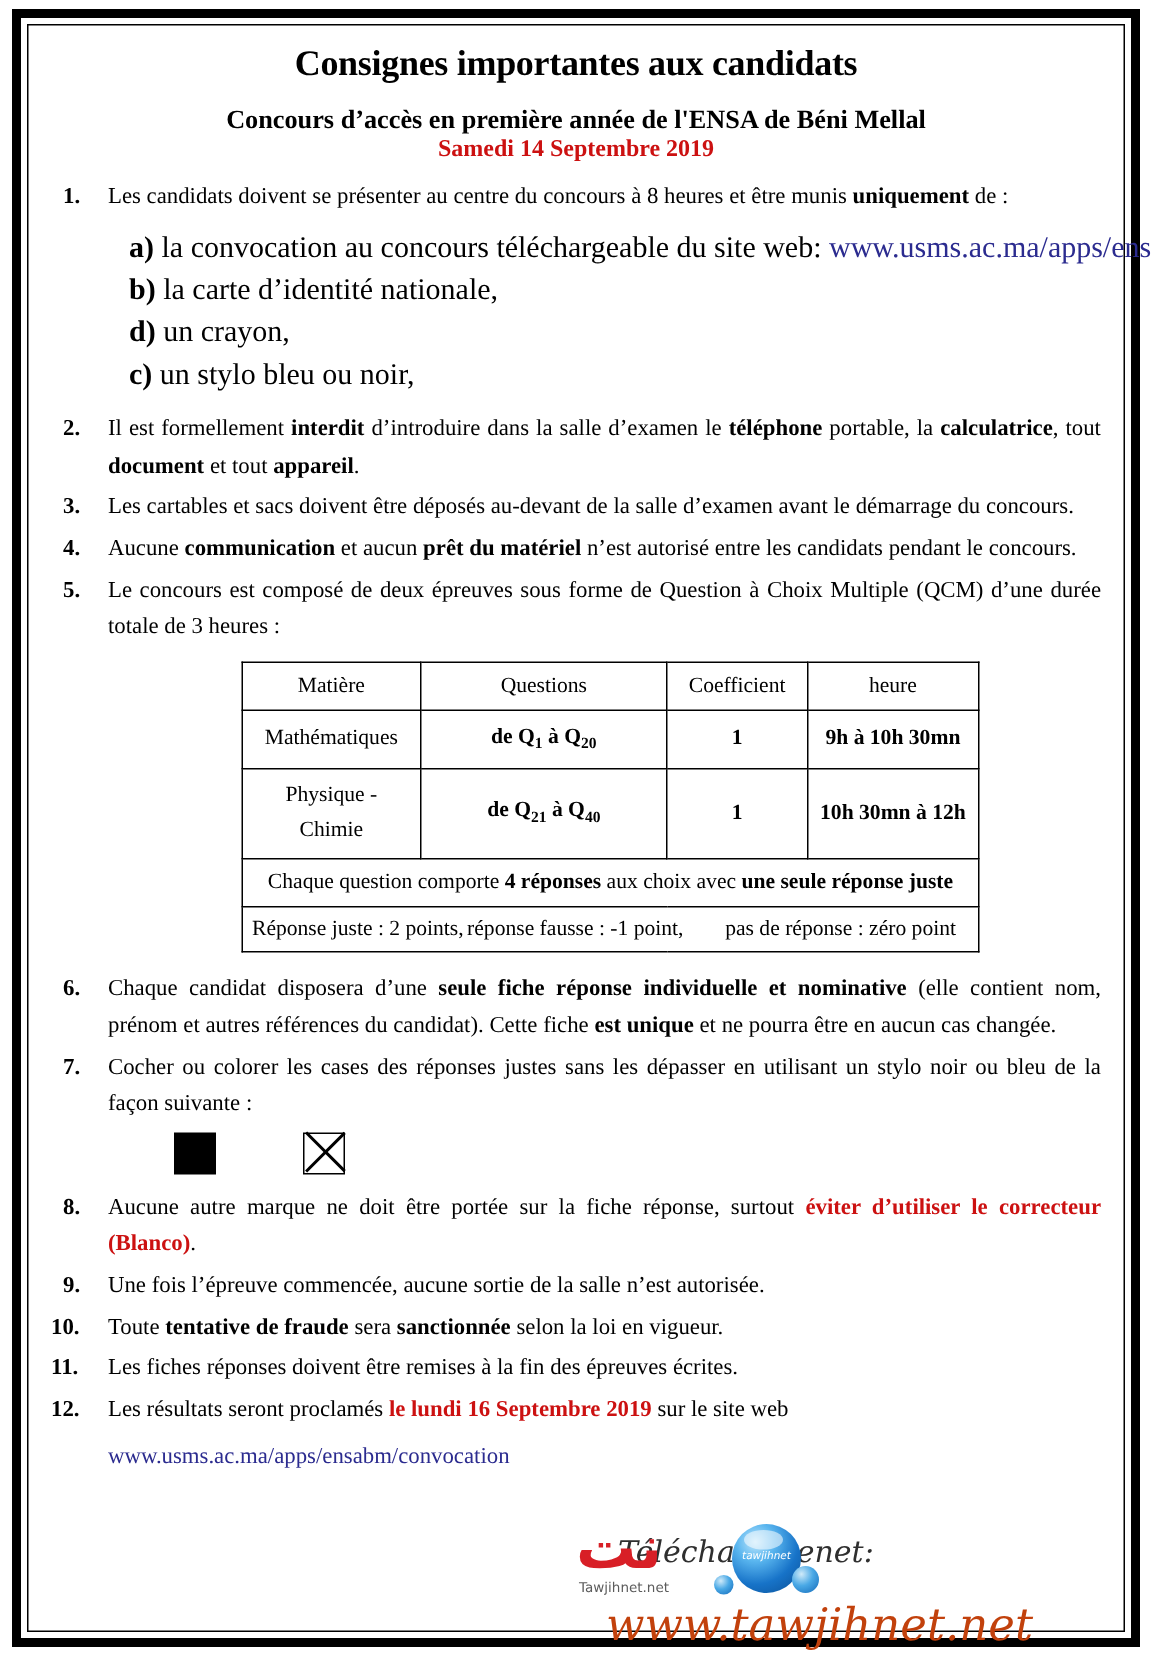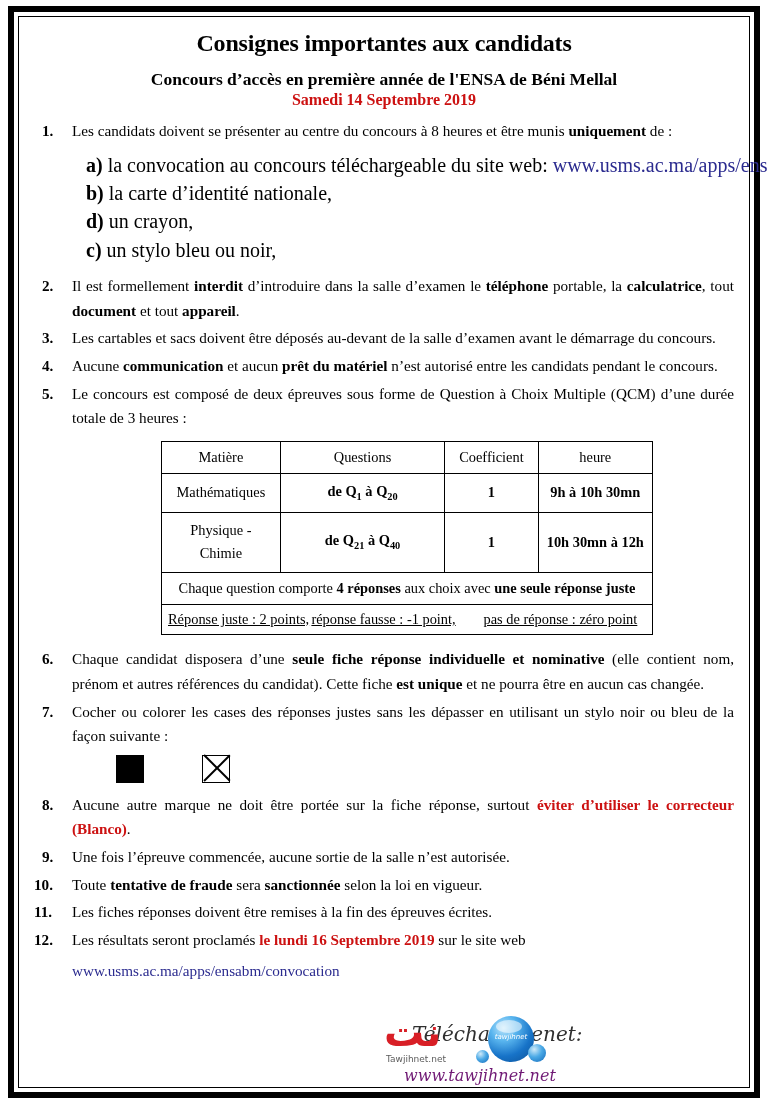--- a/index.html
+++ b/index.html
@@ -107,21 +107,21 @@
     font-weight: normal;
   }
   table.exam tr.hdr td { padding: 4px 6px; }
   table.exam td.b { font-weight: bold; }
   table.exam .c1 { width: 24.2%; }
   table.exam .c2 { width: 33.5%; }
   table.exam .c3 { width: 19.0%; }
   table.exam .c4 { width: 23.3%; }
   table.exam tr.note td { padding: 4px 6px; }
   table.exam tr.score td { text-align: left; padding: 3px 6px; }
-  .score-row { display: flex; width: 100%; text-decoration: underline; }
+  .score-row { display: flex; width: 100%; }
   .score-row span:nth-child(1) { flex: 0 0 30%; }
   .score-row span:nth-child(2) { flex: 0 0 36%; }
   .score-row span:nth-child(3) { flex: 1; }
   sub { font-size: 0.72em; }
 
   
   .boxrow { display: flex; align-items: center; margin: 6px 0 10px 44px; }
   .box-filled {
     width: 28px; height: 28px;
     background: #000;
@@ -215,22 +215,22 @@
     font-family: "DejaVu Sans", sans-serif;
     font-size: 9px;
     color: #5c5c5c;
     white-space: nowrap;
   }
   .wm-url {
     position: absolute;
     left: 30px; top: 76px;
     font-family: "DejaVu Serif", serif;
     font-style: italic;
-    font-size: 16px;
-    color: #701a75;
+    font-size: 30px;
+    color: #c2410c;
     white-space: nowrap;
   }
 </style>
 </head>
 <body>
 
 <div id="page">
 
   <div class="frame-outer"></div>
   <div class="frame-inner"></div>

